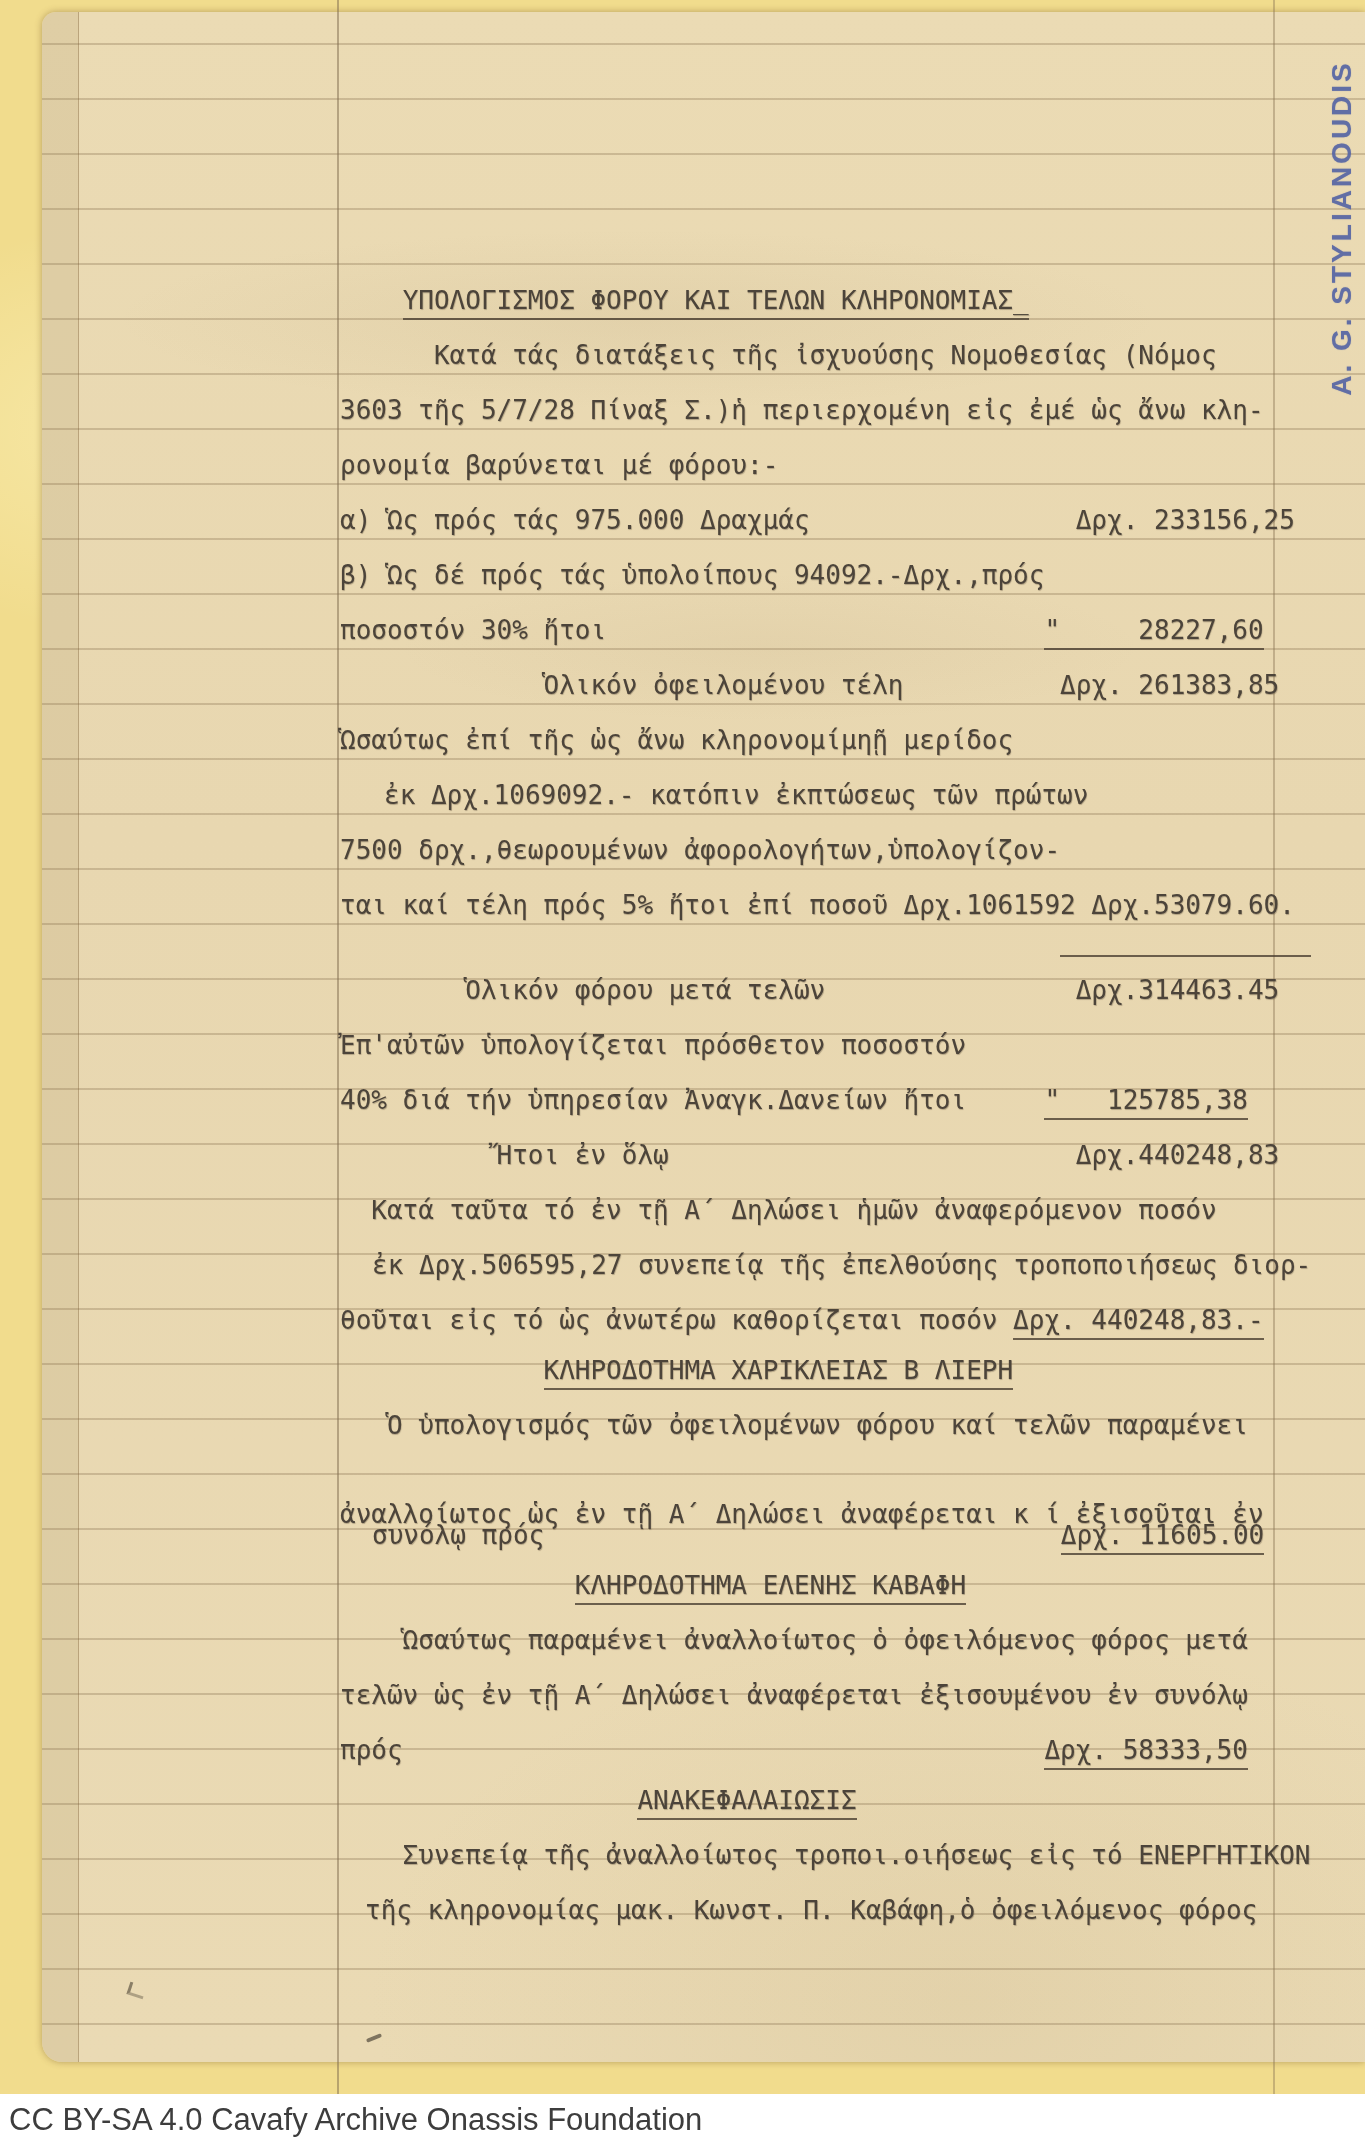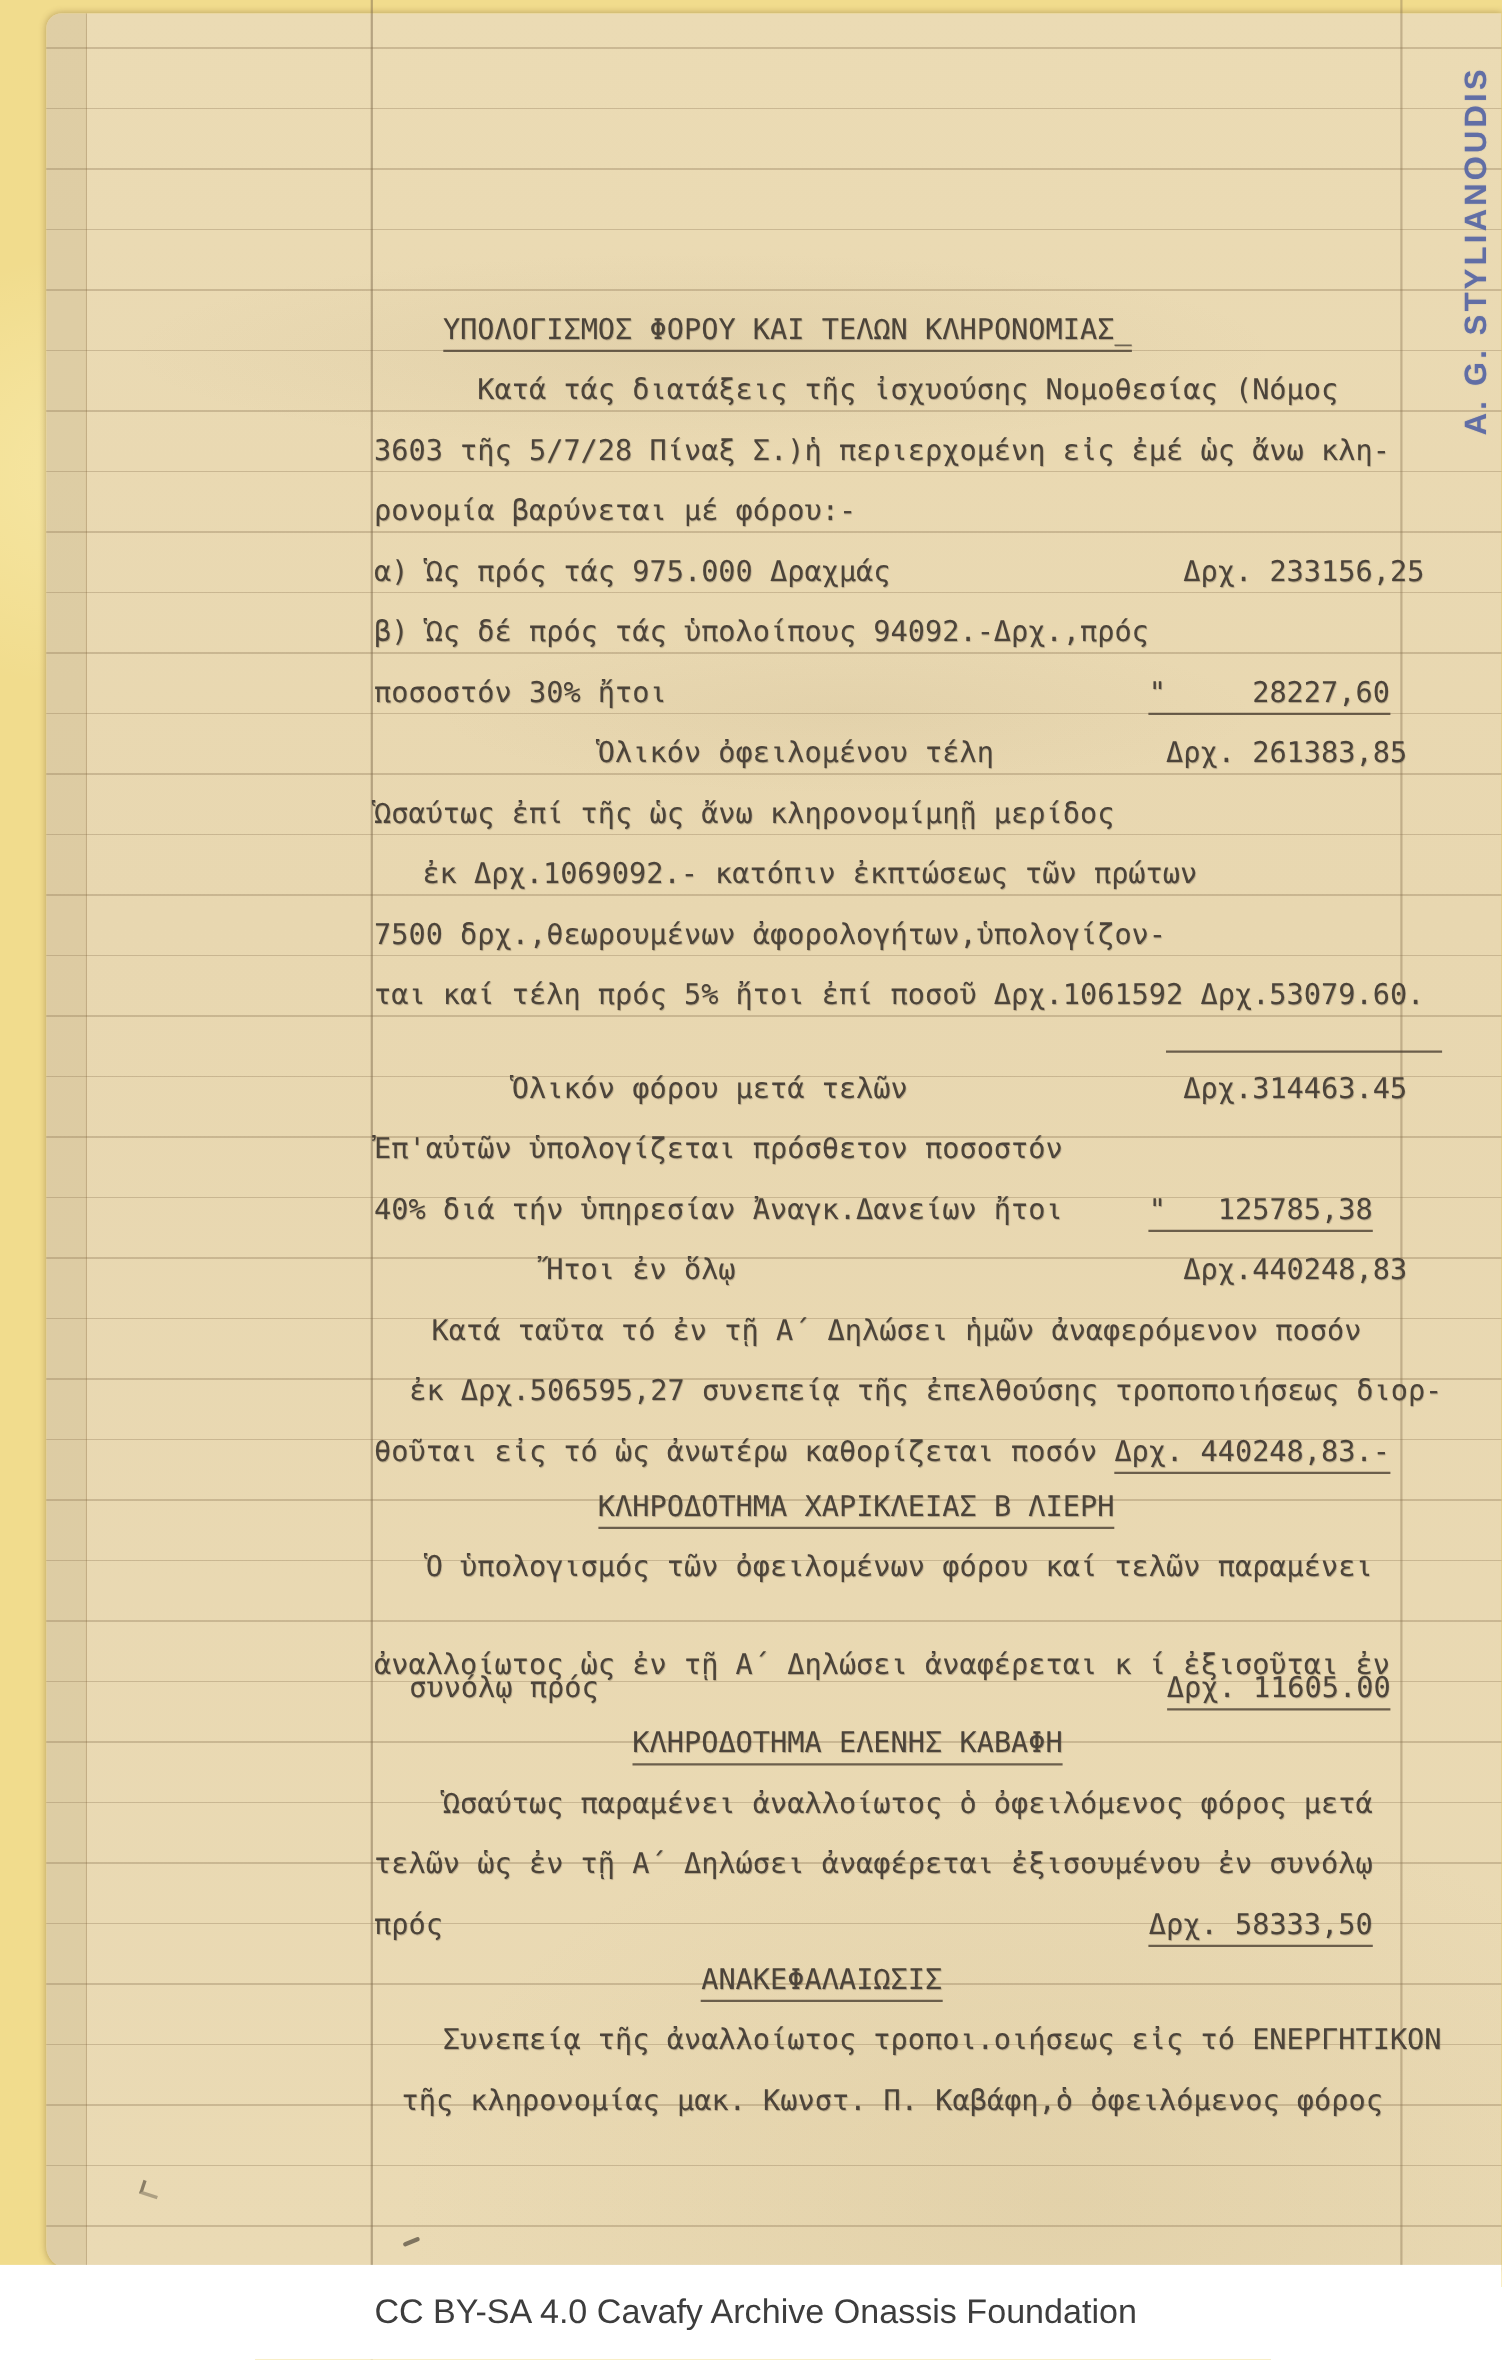--- a/index.html
+++ b/index.html
@@ -57,22 +57,22 @@
     position:absolute; left:128px; top:1984px; width:14px; height:10px;
     border-left:3px solid rgba(60,52,40,.55);
     border-bottom:3px solid rgba(60,52,40,.35);
     transform:rotate(18deg);
   }
   .pencil-mark2{
     position:absolute; left:366px; top:2036px; width:16px; height:4px;
     background:rgba(55,48,38,.6); transform:rotate(-22deg); border-radius:2px;
   }
   .license-bar{
-    position:absolute; left:0; right:0; bottom:0; height:86px;
-    background:#ffffff; display:flex; align-items:center;justify-content:center;
+    position:absolute; left:0; right:0; bottom:0; height:51px;
+    background:#ffffff; display:flex; align-items:center;
   }
   .license-bar span{
     font-family:"Liberation Sans", sans-serif;
     font-size:31px; color:#3d3d3d; padding-left:9px; letter-spacing:0px;
   }
 </style>
 </head>
 <body>
 
 <div class="paper">
@@ -94,21 +94,21 @@
     <div class="tl" style="top: 668px;"><span>             Ὁλικόν ὀφειλομένου τέλη</span><span>          </span><span>Δρχ. 261383,85</span></div>
     <div class="tl" style="top: 723px;"><span>Ὡσαύτως ἐπί τῆς ὡς ἄνω κληρονομίμηῇ μερίδος</span></div>
     <div class="tl" style="top: 778px; margin-left: 44px;"><span>ἐκ Δρχ.1069092.- κατόπιν ἐκπτώσεως τῶν πρώτων</span></div>
     <div class="tl" style="top: 833px;"><span>7500 δρχ.,θεωρουμένων ἀφορολογήτων,ὑπολογίζον-</span></div>
     <div class="tl" style="top: 888px;"><span>ται καί τέλη πρός 5% ἤτοι ἐπί ποσοῦ Δρχ.1061592 Δρχ.53079.60.</span></div>
     <div class="tl" style="top: 920px;"><span>                                              </span><span class="u">                </span></div>
     <div class="tl" style="top: 973px;"><span>        Ὁλικόν φόρου μετά τελῶν</span><span>                </span><span>Δρχ.314463.45</span></div>
     <div class="tl" style="top: 1028px;"><span>Ἐπ'αὐτῶν ὑπολογίζεται πρόσθετον ποσοστόν</span></div>
     <div class="tl" style="top: 1083px;"><span>40% διά τήν ὑπηρεσίαν Ἀναγκ.Δανείων ἤτοι</span><span>     </span><span class="u">"   125785,38</span></div>
     <div class="tl" style="top: 1138px;"><span>          Ἤτοι ἐν ὅλῳ</span><span>                          </span><span>Δρχ.440248,83</span></div>
-    <div class="tl" style="top: 1193px; padding-left: 21px;"><span>  Κατά ταῦτα τό ἐν τῇ Α΄ Δηλώσει ἡμῶν ἀναφερόμενον ποσόν</span></div>
+    <div class="tl" style="top: 1193px;"><span>  Κατά ταῦτα τό ἐν τῇ Α΄ Δηλώσει ἡμῶν ἀναφερόμενον ποσόν</span></div>
     <div class="tl" style="top: 1248px; padding-left: 32px;"><span>ἐκ Δρχ.506595,27 συνεπείᾳ τῆς ἐπελθούσης τροποποιήσεως διορ-</span></div>
     <div class="tl" style="top: 1303px;"><span>θοῦται εἰς τό ὡς ἀνωτέρω καθορίζεται ποσόν </span><span class="u">Δρχ. 440248,83.-</span></div>
     <div class="tl" style="top: 1353px;"><span>             </span><span class="u">ΚΛΗΡΟΔΟΤΗΜΑ ΧΑΡΙΚΛΕΙΑΣ Β ΛΙΕΡΗ</span></div>
     <div class="tl" style="top: 1408px;"><span>   Ὁ ὑπολογισμός τῶν ὀφειλομένων φόρου καί τελῶν παραμένει</span></div>
     <div class="tl" style="top: 1497px;"><span>ἀναλλοίωτος ὡς ἐν τῇ Α΄ Δηλώσει ἀναφέρεται κ ί ἐξισοῦται ἐν</span></div>
     <div class="tl" style="top: 1518px; padding-left: 32px;"><span>συνόλῳ πρός</span><span>                                 </span><span class="u">Δρχ. 11605.00</span></div>
     <div class="tl" style="top: 1568px;"><span>               </span><span class="u">ΚΛΗΡΟΔΟΤΗΜΑ ΕΛΕΝΗΣ ΚΑΒΑΦΗ</span></div>
     <div class="tl" style="top: 1623px;"><span>    Ὡσαύτως παραμένει ἀναλλοίωτος ὁ ὀφειλόμενος φόρος μετά</span></div>
     <div class="tl" style="top: 1678px;"><span>τελῶν ὡς ἐν τῇ Α΄ Δηλώσει ἀναφέρεται ἐξισουμένου ἐν συνόλῳ</span></div>
     <div class="tl" style="top: 1733px;"><span>πρός</span><span>                                         </span><span class="u">Δρχ. 58333,50</span></div>

